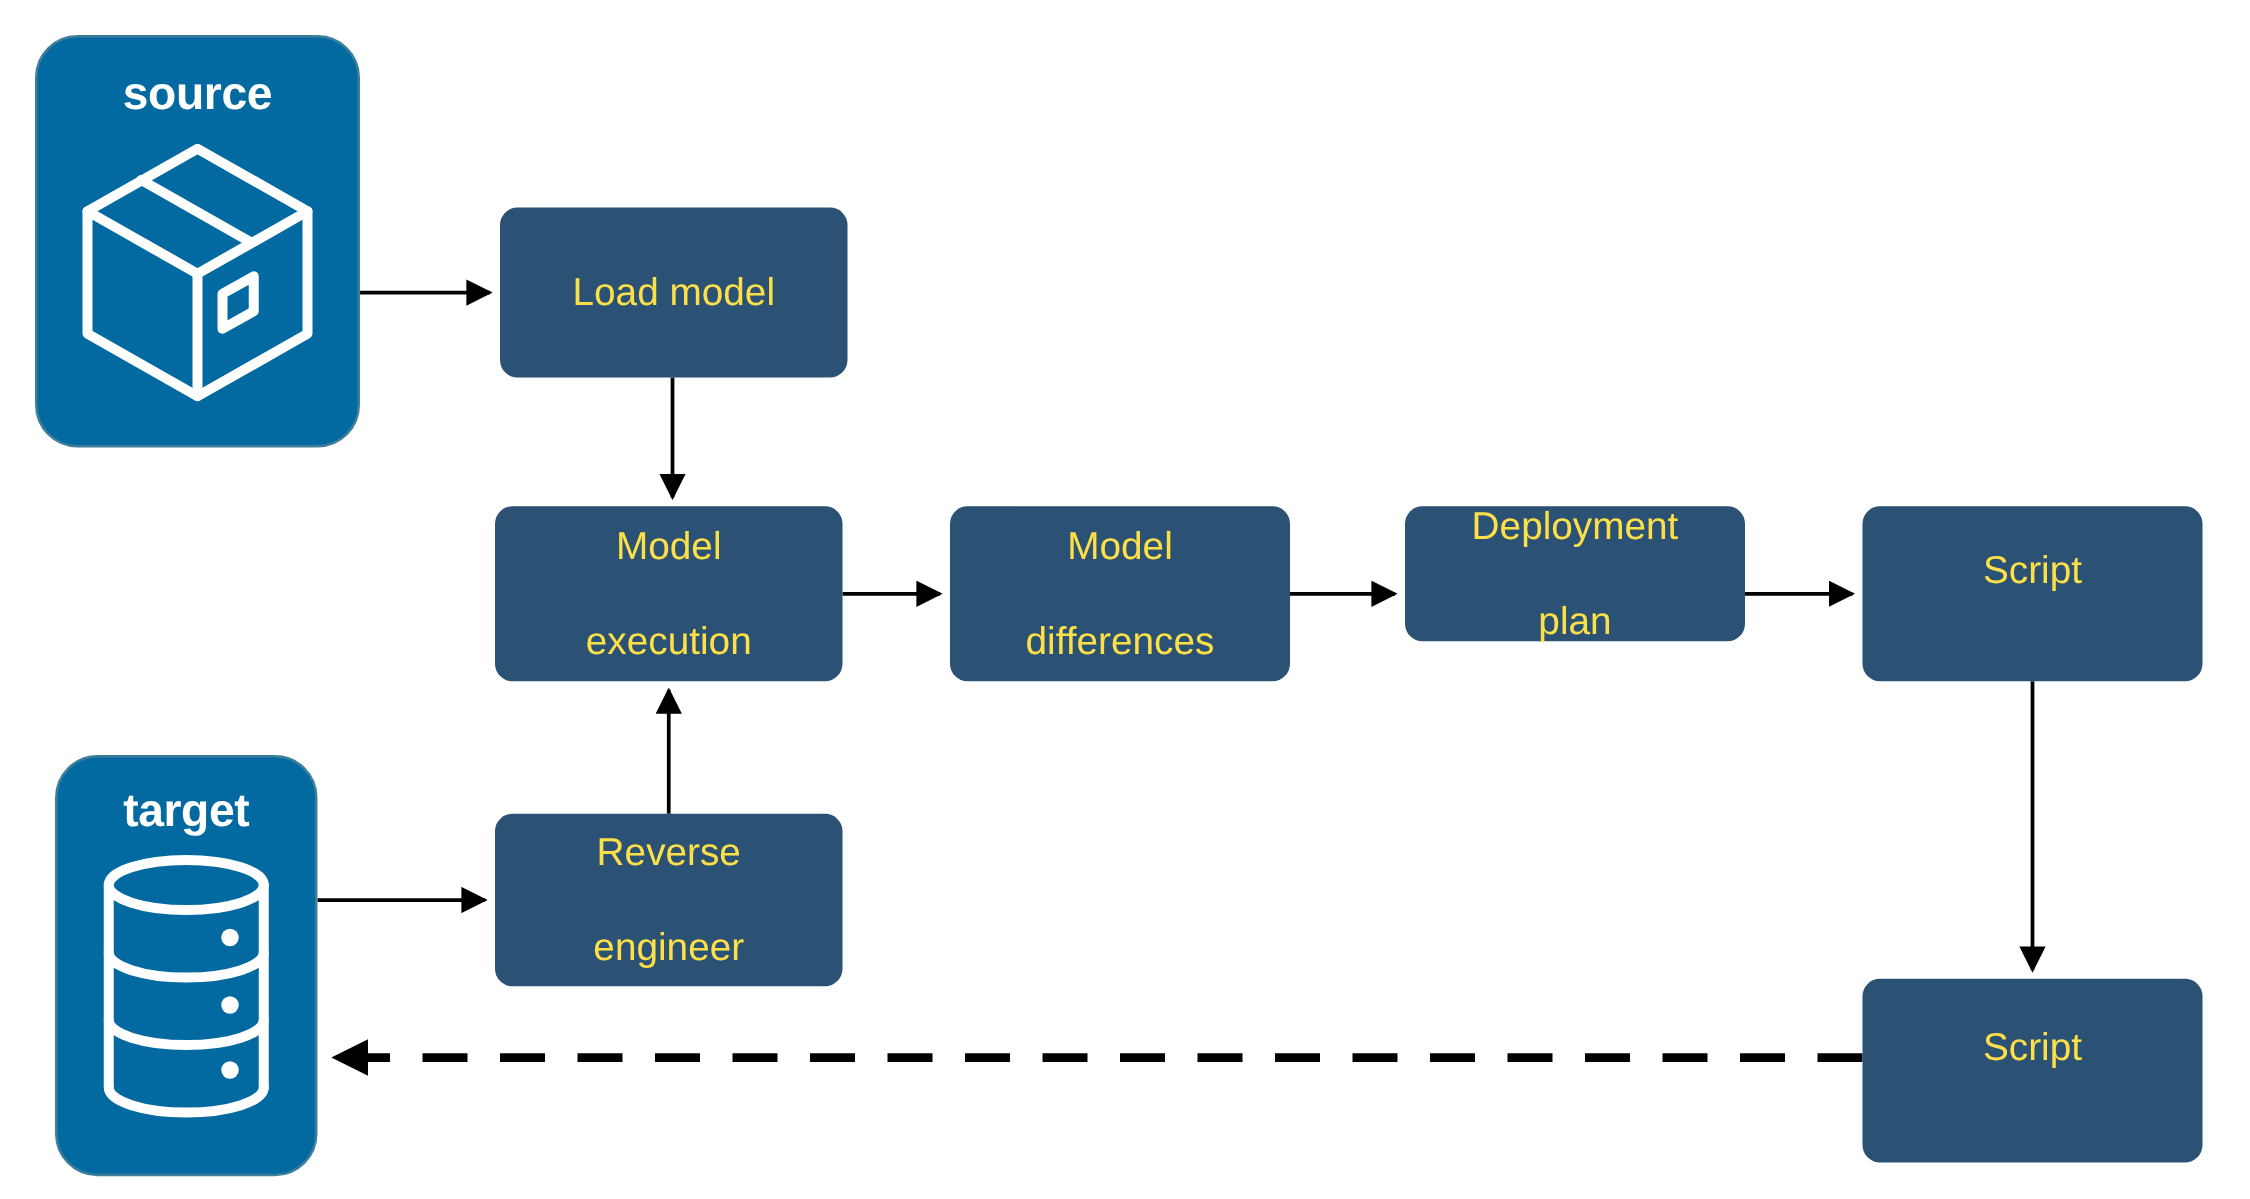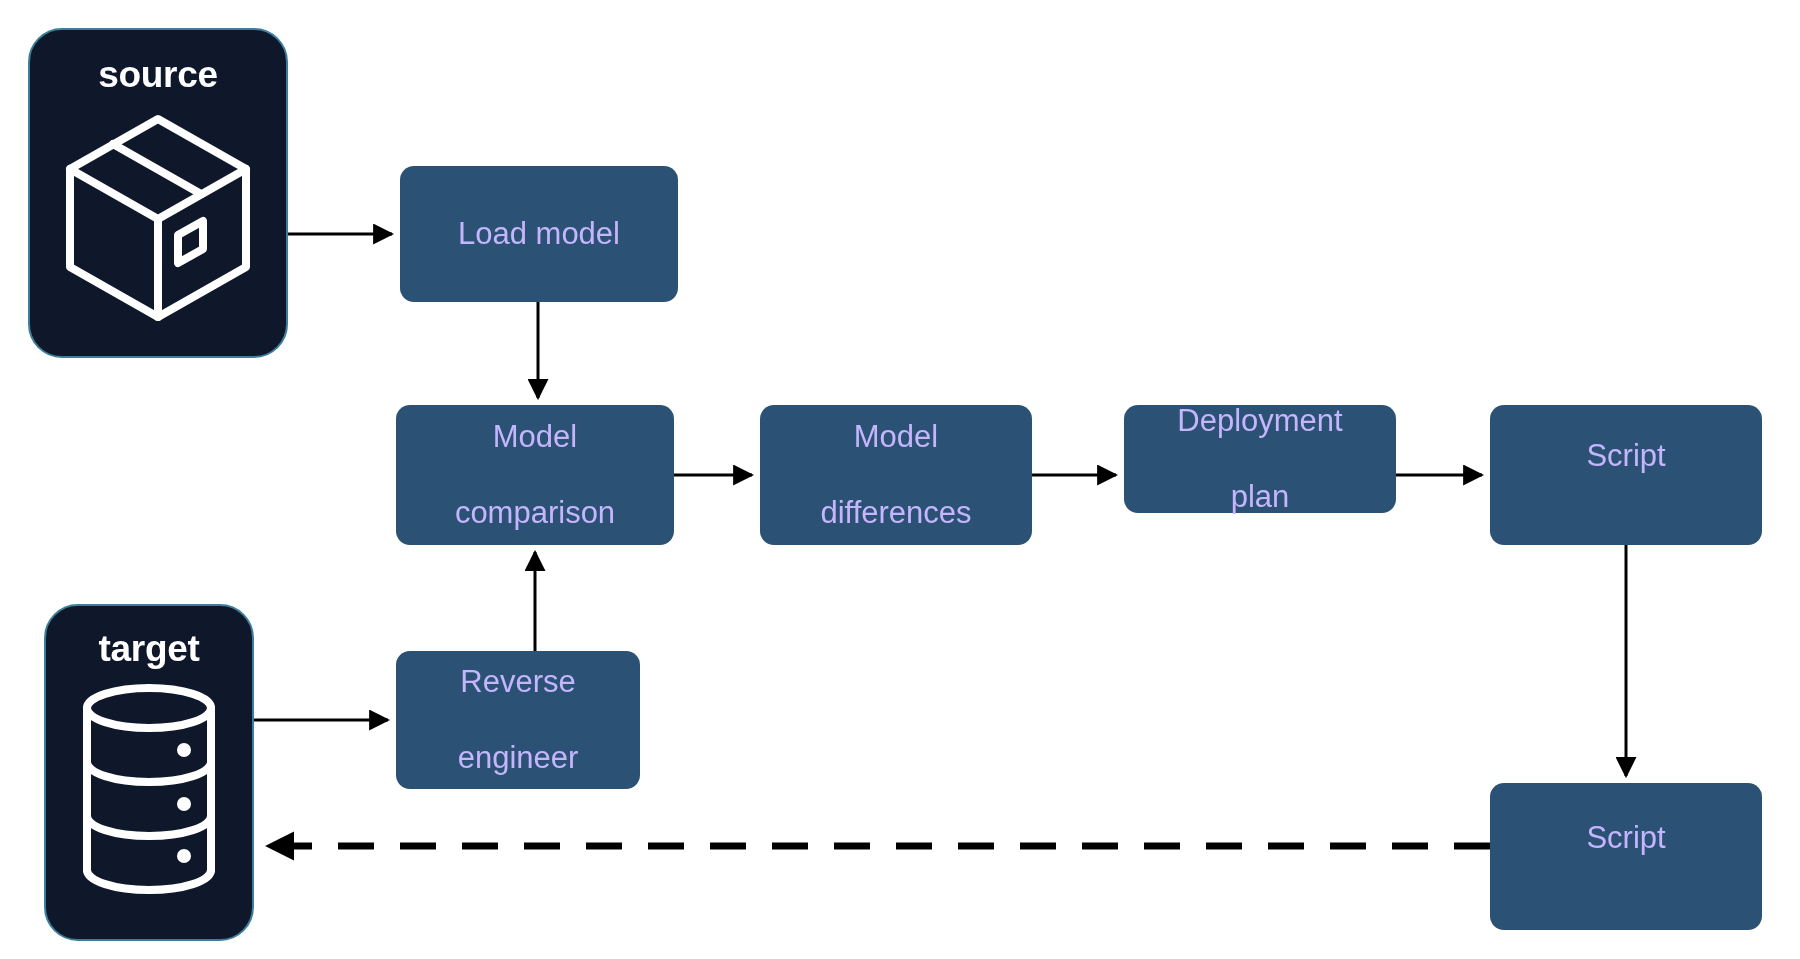--- a/index.html
+++ b/index.html
@@ -25,21 +25,21 @@
     left: 0;
     top: 0;
     width: 1800px;
     height: 959px;
     pointer-events: none;
   }
 
   
   .endpoint {
     position: absolute;
-    background: #0f172a;
+    background: #0369a1;
     border: 2px solid #3d7e9b;
     border-radius: 34px;
     box-sizing: border-box;
     display: flex;
     flex-direction: column;
     align-items: center;
     z-index: 2;
   }
   .endpoint-label {
     color: #ffffff;
@@ -57,21 +57,21 @@
   
   .process {
     position: absolute;
     background: #2b5274;
     border-radius: 14px;
     box-sizing: border-box;
     display: flex;
     align-items: center;
     justify-content: center;
     text-align: center;
-    color: #c4b5fd;
+    color: #fde047;
     font-size: 31px;
     line-height: 1.22;
     padding: 4px 10px;
     z-index: 2;
   }
   .process span {
     display: block;
     width: 100%;
   }
 </style>
@@ -155,21 +155,21 @@
     </div>
   </div>
 
   <div class="process" style="left:400px; top:166px; width:278px; height:136px;">
     <span>Load model</span>
   </div>
 
   <div class="process" style="left:396px; top:405px; width:278px; height:140px;">
     <span>
       <span>Model</span><br>
-      <span>comparison</span>
+      <span>execution</span>
     </span>
   </div>
 
   <div class="process" style="left:760px; top:405px; width:272px; height:140px;">
     <span>
       <span>Model</span><br>
       <span>differences</span>
     </span>
   </div>
 
@@ -179,21 +179,21 @@
       <span>plan</span>
     </span>
   </div>
 
   <div class="process" style="left:1490px; top:405px; width:272px; height:140px;">
     <span>
       <span>Script</span><br>
     </span>
   </div>
 
-  <div class="process" style="left:396px; top:651px; width:244px; height:138px;">
+  <div class="process" style="left:396px; top:651px; width:278px; height:138px;">
     <span>
       <span>Reverse</span><br>
       <span>engineer</span>
     </span>
   </div>
 
   <div class="process" style="left:1490px; top:783px; width:272px; height:147px;">
     <span>
       <span>Script</span><br>
     </span>

